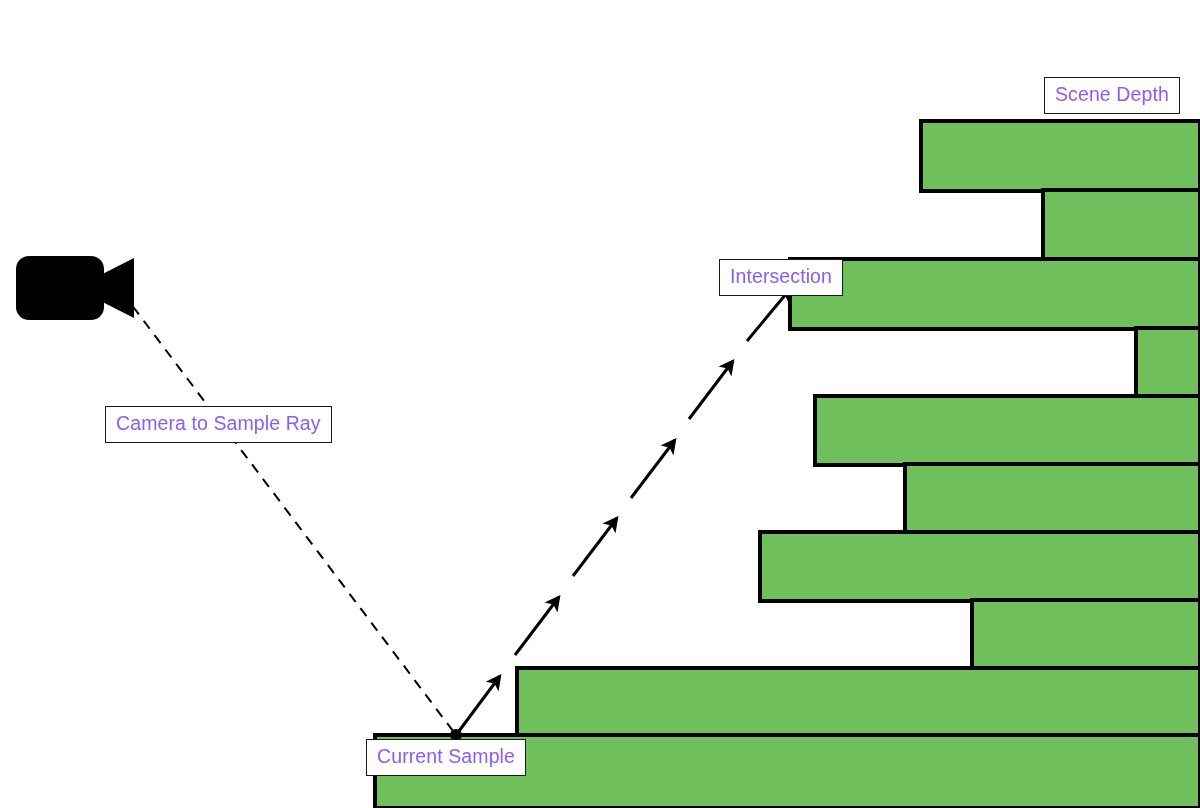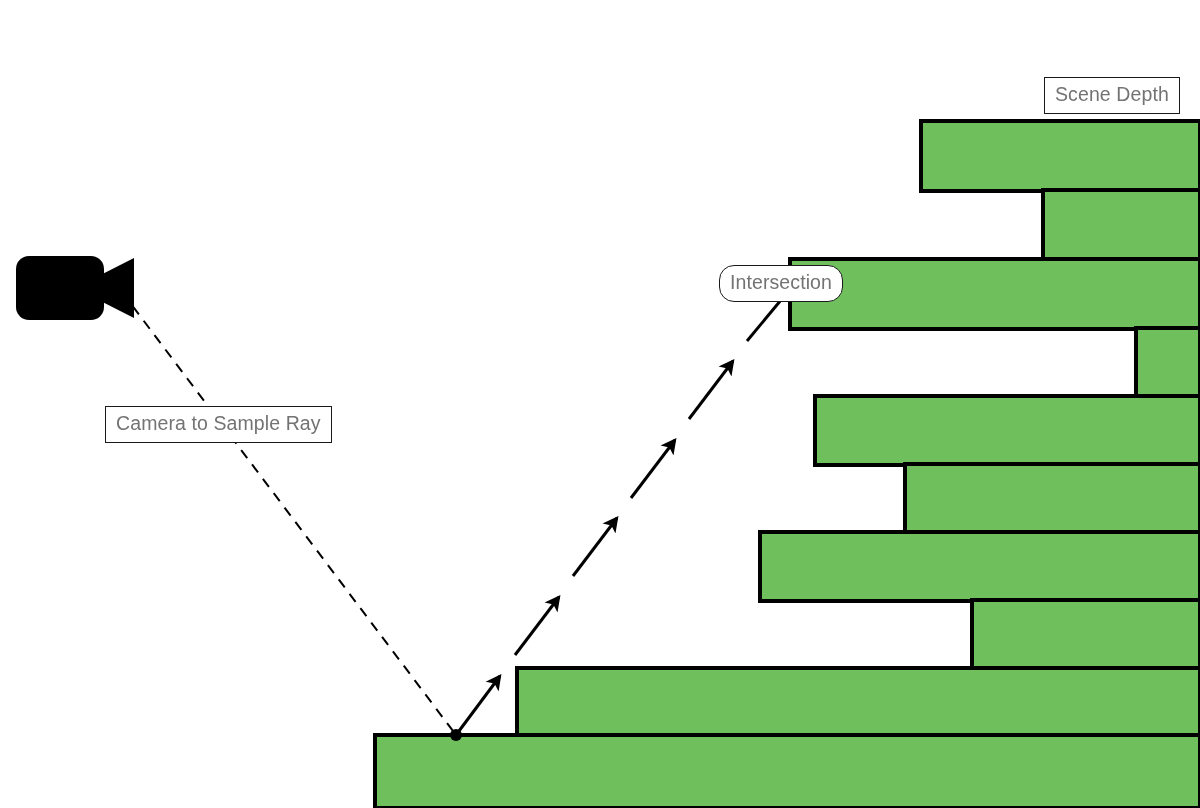--- a/index.html
+++ b/index.html
@@ -22,30 +22,30 @@
     left: 0;
     top: 0;
     width: 1200px;
     height: 808px;
     display: block;
   }
   .label-box {
     position: absolute;
     background: #ffffff;
     border: 1.6px solid #1a1a1a;
-    color: #737373;
+    color: #8b5cf6;
     font-size: 19.5px;
     line-height: 1;
     padding: 7px 10px 8px 10px;
     white-space: nowrap;
     box-sizing: border-box;
     letter-spacing: 0.1px;
   }
   #label-scene-depth { left: 1044px; top: 77px; }
-  #label-intersection { left: 719px; top: 265px; border-radius: 15px; }
+  #label-intersection { left: 719px; top: 259px; }
   #label-camera-ray { left: 105px; top: 406px; }
   #label-reflection-ray { left: 428px; top: 471px; }
   #label-current-sample { left: 366px; top: 739px; }
 </style>
 </head>
 <body>
 
 <div id="stage">
 
   <svg id="scene-svg" viewBox="0 0 1200 808">
@@ -91,14 +91,15 @@
       </g>
   </svg>
 
   <div class="label-box" id="label-scene-depth">Scene Depth</div>
 
   <div class="label-box" id="label-intersection">Intersection</div>
 
   <div class="label-box" id="label-camera-ray">Camera to Sample Ray</div>
 
 
+  <div class="label-box" id="label-current-sample">Current Sample</div>
 
 </div>
 
 </body></html>

